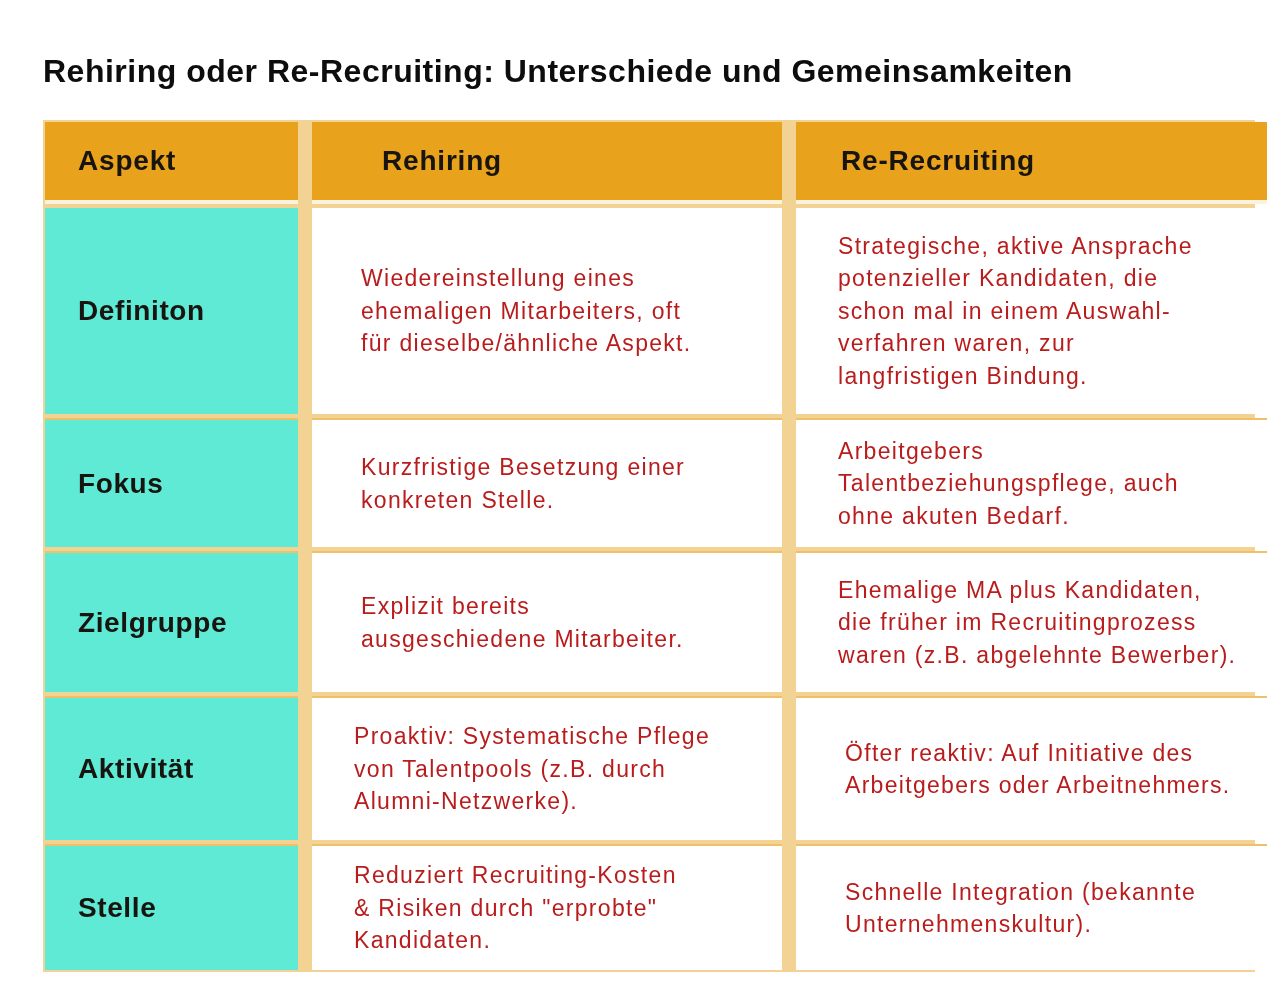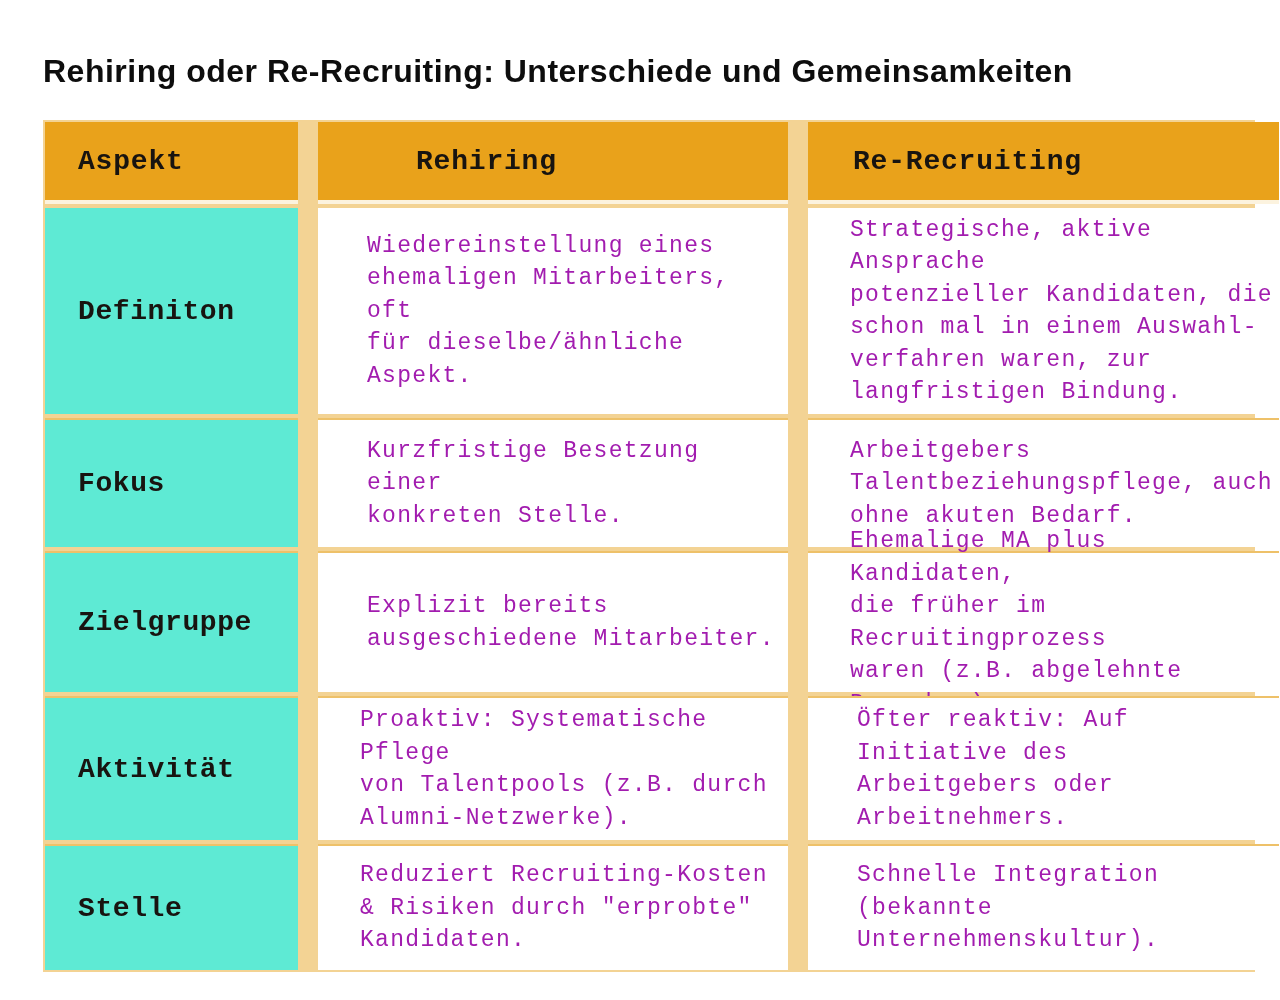--- a/index.html
+++ b/index.html
@@ -16,58 +16,57 @@
     line-height: 38px;
     white-space: nowrap;
   }
 
   .table {
     margin-top: 30px;
     width: 1212px;
     display: grid;
     grid-template-columns: 257px 474px 475px;
     grid-template-rows: 86px 210px 133px 145px 148px 130px;
-    column-gap: 16px;
+    column-gap: 10px;
     background: #f3d394; 
-    font-family: Liberation Mono, monospace;
   }
 
   .hcell {
     background: #e9a21b;
     display: flex;
     align-items: center;
     font-weight: 700;
     font-size: 28px;
     letter-spacing: 0.8px;
     color: #181410;
     border-bottom: 4px solid #fcf3df;
   }
   .hcell.c1 { padding-left: 33px; }
-  .hcell.c2 { padding-left: 98px; }
+  .hcell.c2 { padding-left: 70px; }
   .hcell.c3 { padding-left: 45px; }
 
   .lcell {
     background: #5eead4;
     display: flex;
     align-items: center;
     padding-left: 33px;
     font-weight: 700;
     font-size: 28px;
     letter-spacing: 0.6px;
     color: #181410;
   }
 
   .tcell {
     background: #ffffff;
     display: flex;
     align-items: center;
     font-size: 23px;
     line-height: 32.5px;
     letter-spacing: 1.3px;
-    color: #a21caf;
+    color: #b91c1c;
     white-space: pre-line;
     padding-right: 6px;
   }
   .tcell.c2cell { padding-left: 49px; }
   .tcell.c3cell { padding-left: 42px; }
 
   
   .rb { border-top: 2px solid #eec169; }
 </style>
 </head>

